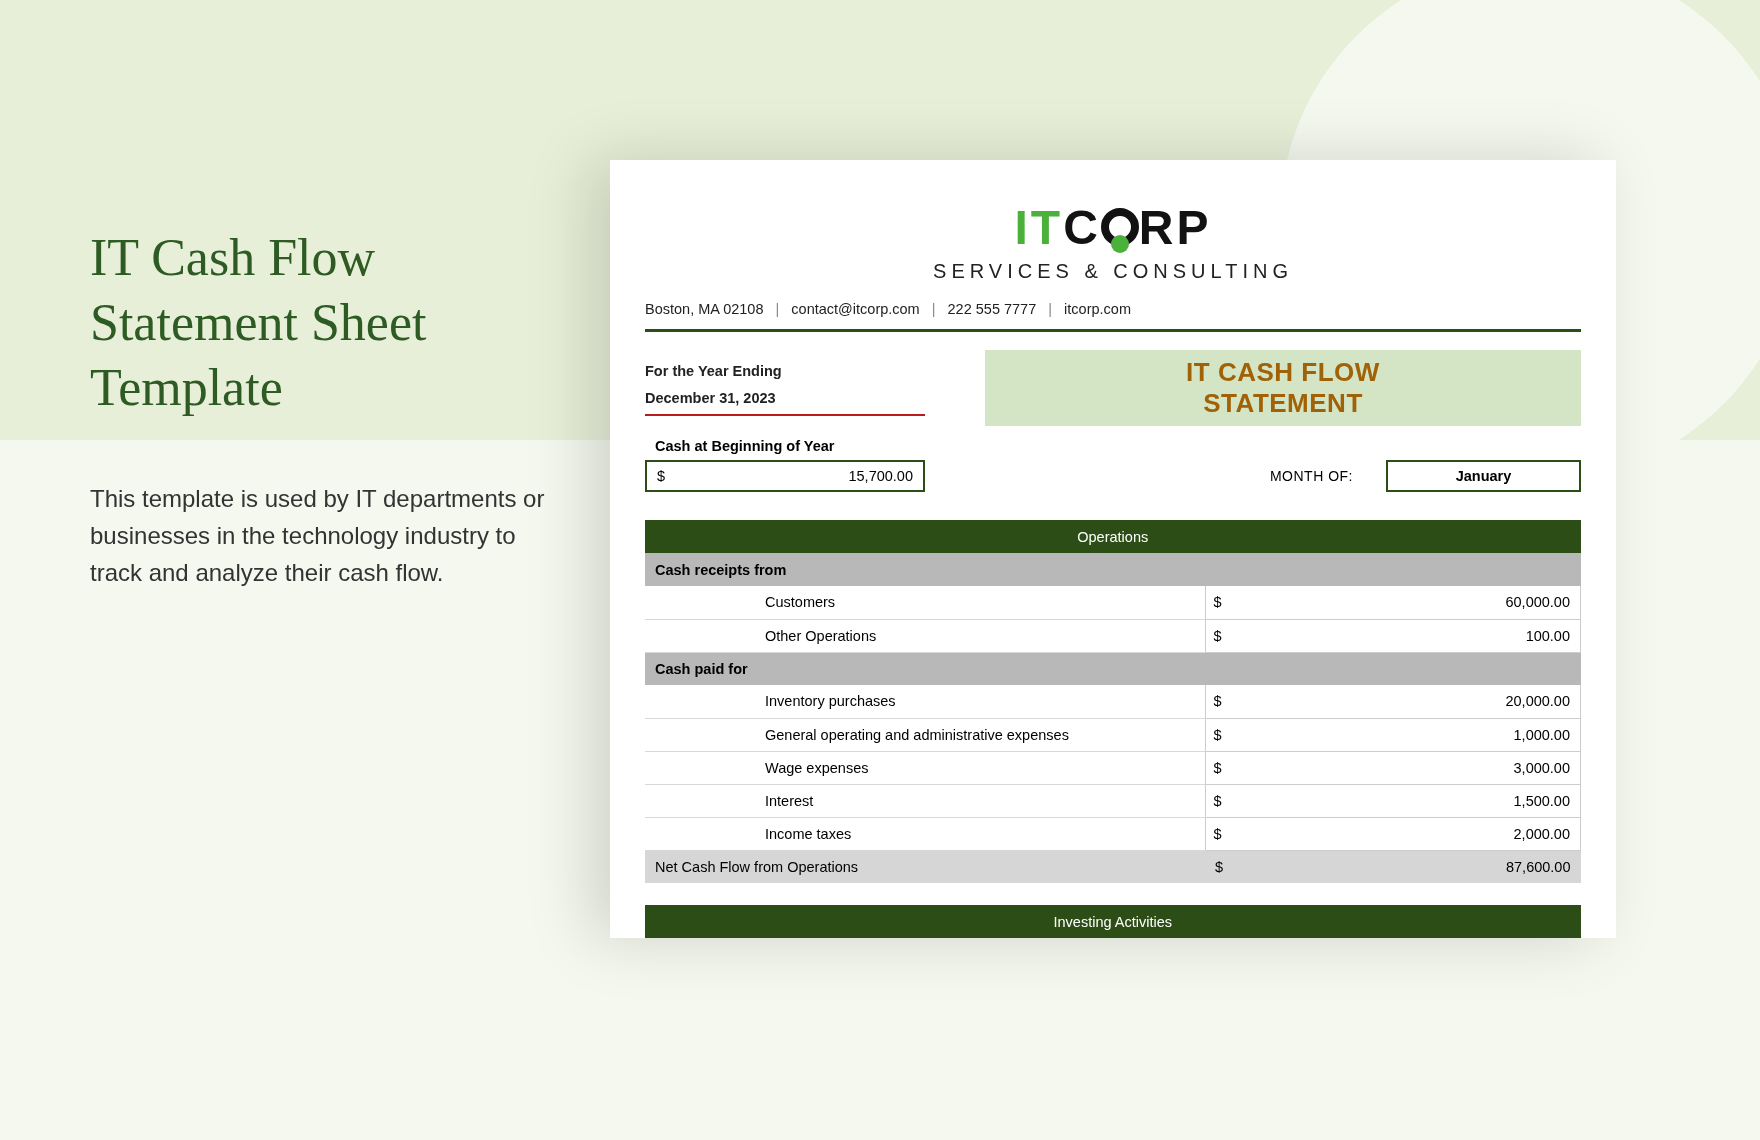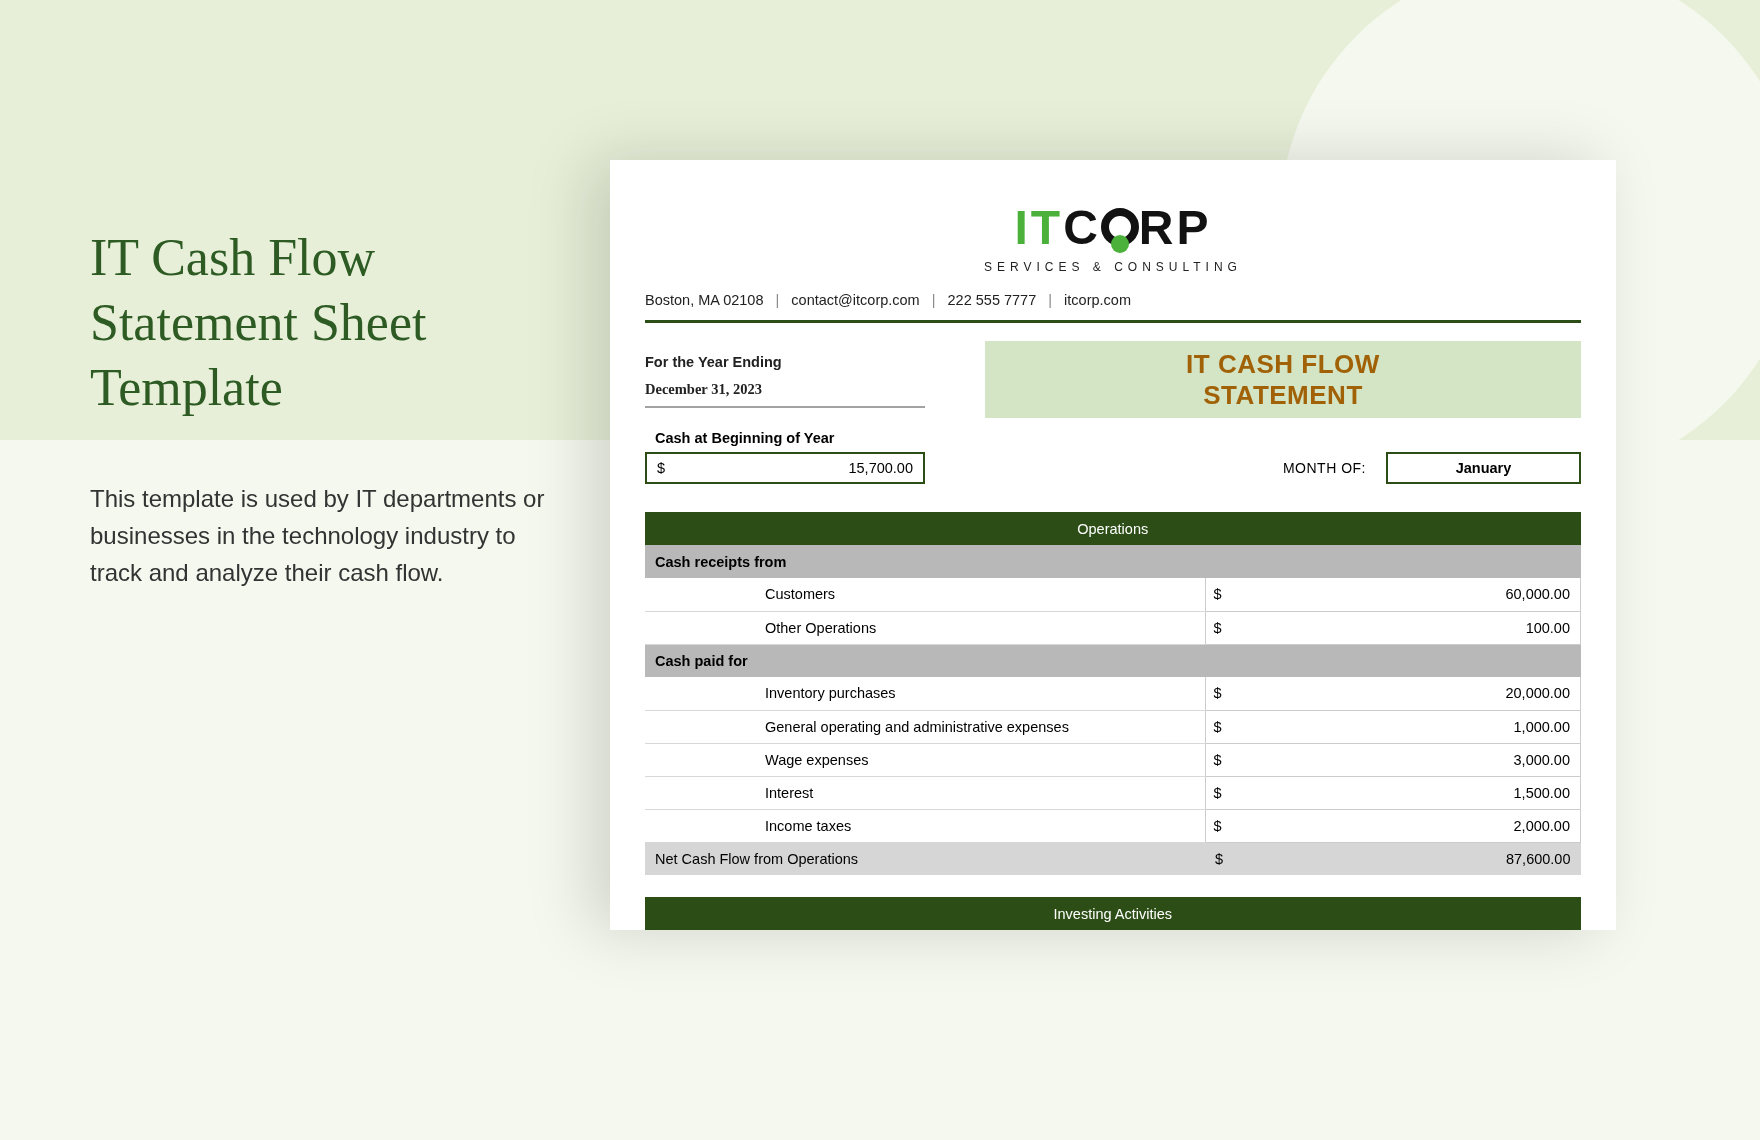--- a/index.html
+++ b/index.html
@@ -37,53 +37,53 @@
   .logo-dot {
     display: inline-block; width: 18px; height: 18px; border-radius: 50%;
     background: #4bb13b; vertical-align: middle; position: relative; top: -4px;
   }
   .logo-o2 {
     display: inline-block; width: 38px; height: 38px; border: 8px solid #121212;
     border-radius: 50%; vertical-align: middle; position: relative; top: -4px;
     box-sizing: border-box;
   }
   .logo-row2 {
-    font-size: 12px; letter-spacing: 5px; color: #222; margin-top: 5px;
+    font-size: 20px; letter-spacing: 5px; color: #222; margin-top: 5px;
     font-weight: 500;
   }
 
   .contact { text-align: left; font-size: 14.5px; color: #222; margin: 18px 0 12px; }
   .contact span.sep { margin: 0 8px; color: #888; }
 
   .hr-thick { border: none; border-top: 3px solid #2c4e16; }
 
   .header-row {
     display: flex; gap: 60px; margin-top: 18px; align-items: stretch;
   }
   .year-end {
     width: 280px; text-align: left; font-size: 14.5px; font-weight: 700; color: #222;
     padding: 10px 0;
   }
   .year-end .ye-lbl { padding: 3px 0 8px; }
-  .year-end .ye-val { padding: 3px 0 8px; border-bottom: 2px solid #a3a3a3; font-family: Liberation Serif, serif; }
+  .year-end .ye-val { padding: 3px 0 8px; border-bottom: 2px solid #b91c1c; }
   .stmt-title {
     flex: 1; background: #d3e5c4; color: #a16207; font-weight: 800;
     font-size: 26px; letter-spacing: 0.5px; text-align: center;
     display: flex; flex-direction: column; justify-content: center;
     padding: 6px 0;
   }
   .beg-label { font-size: 14.5px; font-weight: 700; padding: 0 0 6px 10px; }
   .beg-left { width: 280px; }
   .cash-box {
     display: flex; justify-content: space-between; align-items: center;
     border: 2px solid #2c4e16; height: 32px; padding: 0 10px; font-size: 14.5px;
   }
   .month-wrap {
     flex: 1; display: flex; align-items: center; justify-content: flex-end;
-    gap: 20px;
+    gap: 33px;
   }
   .month-lbl { font-size: 14px; letter-spacing: 0.5px; }
   .month-box {
     border: 2px solid #2c4e16; height: 32px; width: 195px;
     display: flex; align-items: center; justify-content: center;
     font-size: 14.5px; font-weight: 700;
   }
 
   .tbl { width: 100%; margin-top: 28px; font-size: 14.5px; border-collapse: collapse; }
   .tbl td { height: 33px; vertical-align: middle; }

